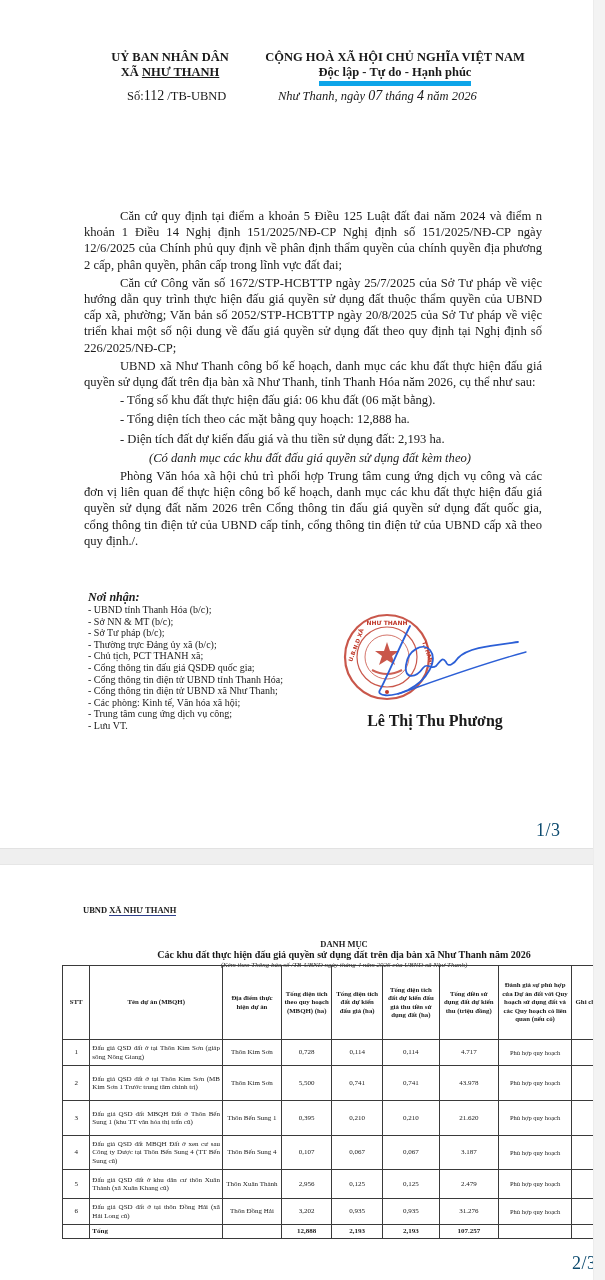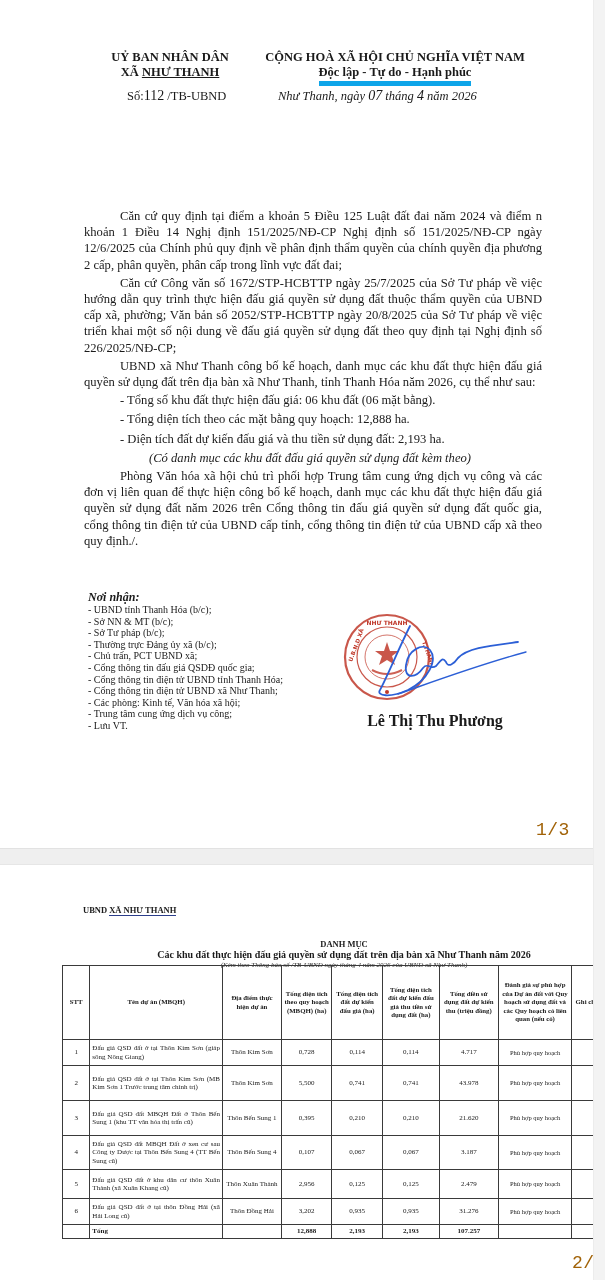--- a/index.html
+++ b/index.html
@@ -7,21 +7,21 @@
   body { position: relative; font-family: "Liberation Serif", "DejaVu Serif", serif; color: #1a1a1a; }
 
   .viewer { position: absolute; left: 0; top: 0; width: 593px; height: 1280px; background: #ffffff; }
   .scroll-track { position: absolute; right: 0; top: 0; width: 12px; height: 1280px; background: #f3f3f3; border-left: 1px solid #ececec; }
 
   .page { position: absolute; left: 0; width: 593px; background: #ffffff; }
   .page1 { top: 0; height: 848px; }
   .page-gap { position: absolute; left: 0; top: 848px; width: 593px; height: 17px; background: #efefef; border-top: 1px solid #e2e2e2; border-bottom: 1px solid #e6e6e6; }
   .page2 { top: 865px; height: 415px; margin-left: 36px; }
 
-  .page-num { position: absolute; font-family: Liberation Mono, monospace; font-size: 18px; color: #a16207; letter-spacing: 0.5px; }
+  .page-num { position: absolute; font-family: Liberation Serif, serif; font-size: 18px; color: #0c4a6e; letter-spacing: 0.5px; }
 
   
   .hdr-left { position: absolute; left: 100px; top: 50px; width: 140px; text-align: center; font-weight: bold; font-size: 12.5px; line-height: 15px; }
   .hdr-right { position: absolute; left: 250px; top: 50px; width: 290px; text-align: center; font-weight: bold; font-size: 12.5px; line-height: 15px; }
   .hdr-right .motto { display: inline-block; border-bottom: 5px solid #0ea5e9; padding-bottom: 1px; }
   .ul-short { text-decoration: underline; }
   .docnum { position: absolute; left: 107px; top: 88px; font-size: 12.5px; margin-left: 20px; }
   .docdate { position: absolute; left: 278px; top: 88px; font-size: 12.5px; font-style: italic; }
   .docdate .hand { font-size: 14px; }
 
@@ -86,21 +86,21 @@
       <p class="attach">(Có danh mục các khu đất đấu giá quyền sử dụng đất kèm theo)</p>
       <p>Phòng Văn hóa xã hội chủ trì phối hợp Trung tâm cung ứng dịch vụ công và các đơn vị liên quan để thực hiện công bố kế hoạch, danh mục các khu đất thực hiện đấu giá quyền sử dụng đất năm 2026 trên Cổng thông tin đấu giá quyền sử dụng đất quốc gia, cổng thông tin điện tử của UBND cấp tỉnh, cổng thông tin điện tử của UBND cấp xã theo quy định./.</p>
     </div>
 
     <div class="recipients">
       <div class="rtitle">Nơi nhận:</div>
       <div>- UBND tỉnh Thanh Hóa (b/c);</div>
       <div>- Sở NN &amp; MT (b/c);</div>
       <div>- Sở Tư pháp (b/c);</div>
       <div>- Thường trực Đảng ủy xã (b/c);</div>
-      <div>- Chủ trấn, PCT UBND xã;</div>
+      <div>- Chủ tịch, PCT THANH xã;</div>
       <div>- Cổng thông tin đấu giá QSDĐ quốc gia;</div>
       <div>- Cổng thông tin điện tử UBND tỉnh Thanh Hóa;</div>
       <div>- Cổng thông tin điện tử UBND xã Như Thanh;</div>
       <div>- Các phòng: Kinh tế, Văn hóa xã hội;</div>
       <div>- Trung tâm cung ứng dịch vụ công;</div>
       <div>- Lưu VT.</div>
     </div>
 
 
     <svg class="stamp" viewBox="0 0 90 90">

